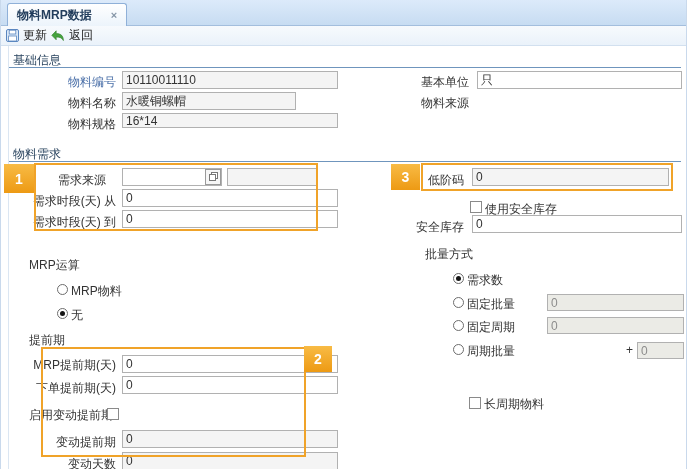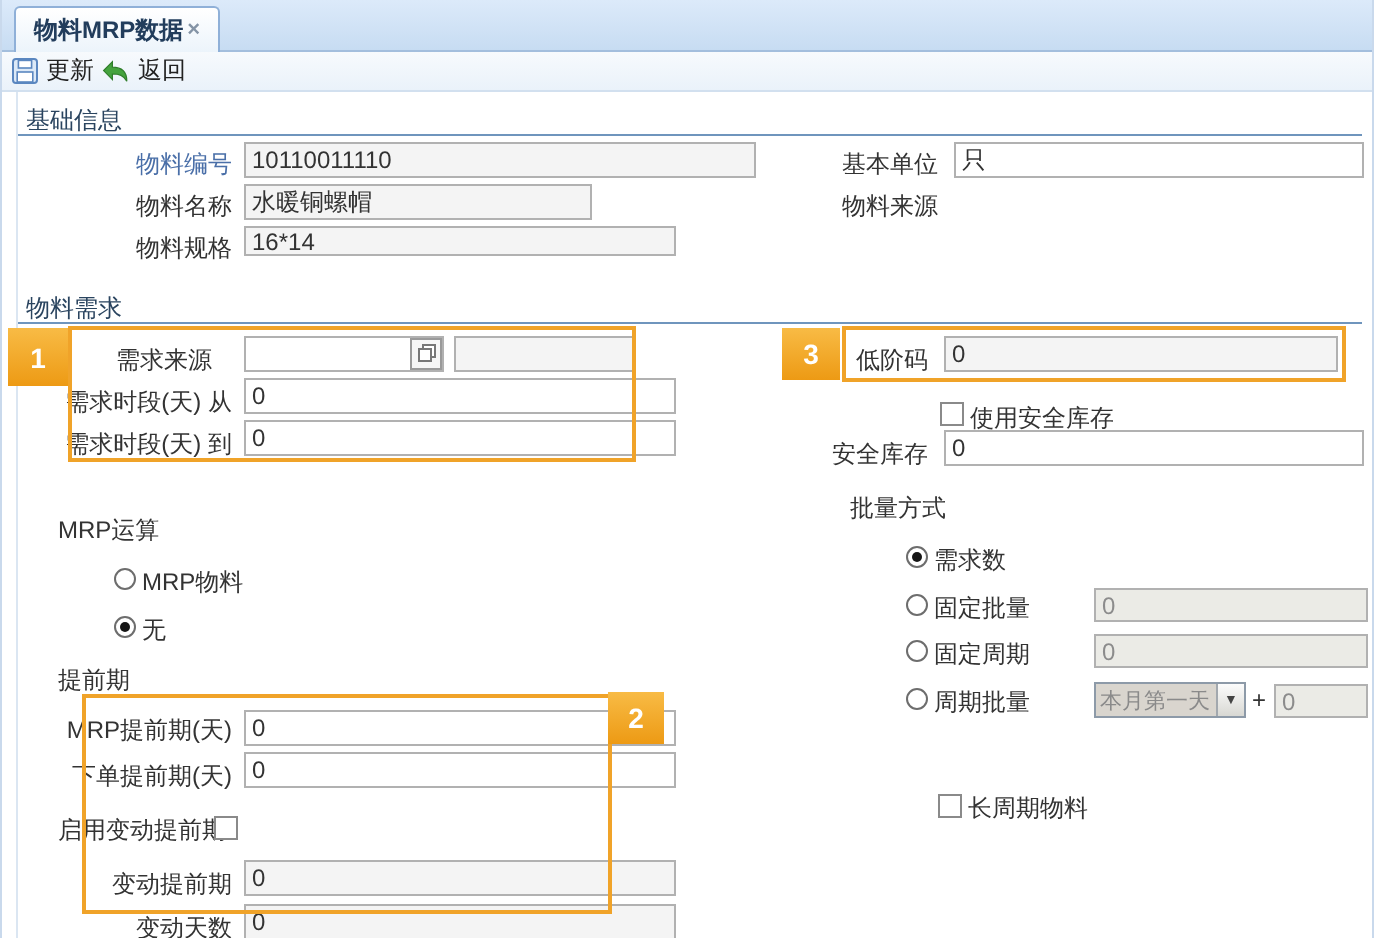--- a/index.html
+++ b/index.html
@@ -5,21 +5,21 @@
   * { margin:0; padding:0; box-sizing:border-box; }
   html,body { width:687px; height:469px; overflow:hidden; background:#fff;
     font-family:"Liberation Sans","DejaVu Sans",sans-serif; font-size:12px; color:#333; }
   #app { position:relative; width:687px; height:469px; background:#fff; border-left:1px solid #c9d9ec; border-right:1px solid #c9d9ec; }
 
   
   .tabbar { position:absolute; left:0; top:0; width:100%; height:26px;
     background:linear-gradient(#dceafa,#c7dcf2); border-bottom:1px solid #a3bedd; }
   .tab { position:absolute; left:6px; top:3px; height:23px; padding:0 9px;
     background:linear-gradient(#ffffff,#ecf4fb); border:1px solid #8fb0d8; border-bottom:none;
-    border-radius:3px 3px 0 0; display:flex; align-items:center; gap:2px; cursor:pointer; }
+    border-radius:3px 3px 0 0; display:flex; align-items:center; gap:19px; cursor:pointer; }
   .tab-title { font-weight:bold; color:#223d5c; }
   .tab-close { color:#8494a6; font-size:11px; font-weight:bold; line-height:1; }
 
   
   .toolbar { position:absolute; left:0; top:26px; width:100%; height:20px;
     background:linear-gradient(#f7fafd,#eaf2fa); border-bottom:1px solid #d2e0ef;
     display:flex; align-items:center; gap:4px; padding-left:5px; }
   .tbtn { display:flex; align-items:center; gap:4px; cursor:pointer; color:#222; }
   .tbtn svg { display:block; }
 
@@ -97,21 +97,21 @@
       <span>返回</span>
     </div>
   </div>
 
   <div class="panel-edge"></div>
 
   <div class="sec-title" style="left:12px; top:52px;">基础信息</div>
   <div class="sec-line" style="left:8px; top:67px; width:672px;"></div>
 
   <div class="lbl blue" style="right:570px; top:74px;">物料编号</div>
-  <input class="inp ro" style="left: 121px; top: 71px; width: 256px; height: 18px;" readonly="" value="10110011110">
+  <input class="inp ro" style="left: 121px; top: 71px; width: 216px; height: 18px;" readonly="" value="10110011110">
 
   <div class="lbl" style="right:570px; top:95px;">物料名称</div>
   <input class="inp ro" style="left: 121px; top: 92px; width: 174px; height: 18px;" readonly="" value="水暖铜螺帽">
 
   <div class="lbl" style="right:570px; top:116px;">物料规格</div>
   <input class="inp ro" style="left: 121px; top: 113px; width: 216px; height: 15px;" readonly="" value="16*14">
 
   <div class="lbl" style="right:217px; top:74px;">基本单位</div>
   <input class="inp" style="left: 476px; top: 71px; width: 205px; height: 18px;" readonly="" value="只">
 
@@ -153,24 +153,20 @@
   <div class="radio" style="left:452px; top:297px;"></div>
   <div class="lbl" style="left:466px; top:296px;">固定批量</div>
   <input class="inp dis" style="left: 546px; top: 294px; width: 137px; height: 17px;" disabled="" value="0">
 
   <div class="radio" style="left:452px; top:320px;"></div>
   <div class="lbl" style="left:466px; top:319px;">固定周期</div>
   <input class="inp dis" style="left: 546px; top: 317px; width: 137px; height: 17px;" disabled="" value="0">
 
   <div class="radio" style="left:452px; top:344px;"></div>
   <div class="lbl" style="left:466px; top:343px;">周期批量</div>
-  <div class="combo small" style="left:546px; top:341px; width:76px; height:18px;">
-    <span class="txt">本月第一天</span>
-    <span class="arrow-btn">▼</span>
-  </div>
   <div class="lbl" style="left:625px; top:343px;">+</div>
   <input class="inp dis" style="left: 636px; top: 342px; width: 47px; height: 17px;" disabled="" value="0">
 
   <div class="check" style="left:468px; top:397px;"></div>
   <div class="lbl" style="left:483px; top:396px;text-align:center;">长周期物料</div>
 
   <div class="sub-title" style="left:28px; top:257px;">MRP运算</div>
   <div class="radio" style="left:56px; top:284px;"></div>
   <div class="lbl" style="left:70px; top:283px;">MRP物料</div>
   <div class="radio sel" style="left:56px; top:308px;"></div>

